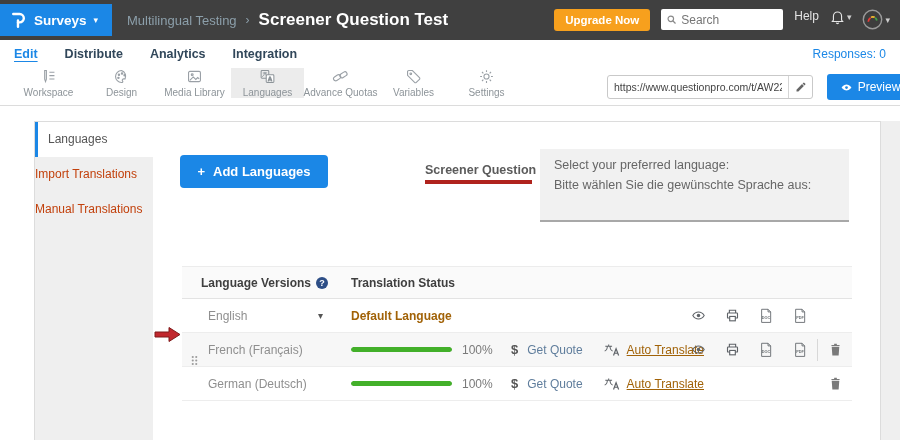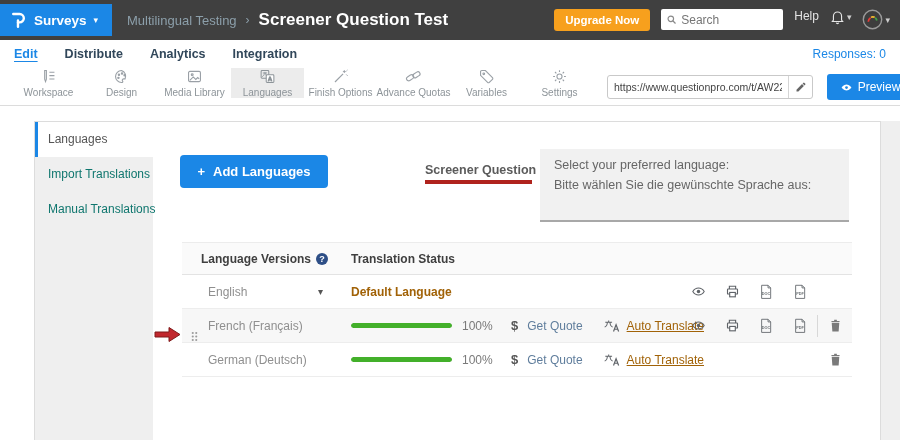--- a/index.html
+++ b/index.html
@@ -38,31 +38,31 @@
   .url-group { position:absolute; left:607px; top:7px; width:206px; height:24px; border:1px solid #c9c9c9; border-radius:3px; display:flex; align-items:center; background:#fff; }
   .url-group input { border:none; outline:none; flex:1; font-size:10.5px; color:#444; padding:0 6px; background:transparent; }
   .url-edit { width:24px; height:100%; border-left:1px solid #d5d5d5; display:flex; align-items:center; justify-content:center; cursor:pointer; }
   .preview-btn { position:absolute; left:827px; top:6px; width:86px; height:26px; background:#1b87e6; border:none; border-radius:3px; color:#ffffff; font-size:12px; display:flex; align-items:center; justify-content:center; gap:5px; cursor:pointer; }
 
   
   .main { position:relative; height:342px; background:#fff; }
   .right-gutter { position:absolute; left:881px; top:15px; right:0; bottom:0; background:#efefef; }
   .card { position:absolute; left:34px; top:15px; width:847px; height:420px; border:1px solid #dcdcdc; background:#fff; }
   .side-panel { position:absolute; left:0; top:0; bottom:0; width:118px; background:#efefef; }
-  .side-item { height:35px; line-height:35px; padding-left:13px; font-size:12px; color:#0f766e; cursor:pointer; white-space:nowrap; }
+  .side-item { height:35px; line-height:35px; font-size:12px; color:#c2410c; cursor:pointer; white-space:nowrap; }
   .side-item.active { background:#fff; border-left:3px solid #1b87e6; padding-left:10px; color:#555; }
   .content { position:absolute; left:118px; top:0; right:0; bottom:0; }
 
   .add-btn { position:absolute; left:27px; top:33px; width:148px; height:33px; background:#1b87e6; border:none; border-radius:4px; color:#fff; font-size:13px; font-weight:bold; display:flex; align-items:center; justify-content:center; gap:8px; cursor:pointer; }
   .screener-label { position:absolute; left:272px; top:41px; font-size:12.5px; font-weight:bold; color:#5b5b5b; }
   .annotation-underline { position:absolute; left:272px; top:58px; width:107px; height:4px; background:#b0231d; }
   .screener-box { position:absolute; left:387px; top:27px; width:309px; height:73px; background:#f1f1f1; border-bottom:2px solid #a8a8a8; padding:6px 14px; }
   .screener-box .sq-line { font-size:12.5px; color:#666; line-height:20px; white-space:nowrap; }
 
-  .lang-table { position:absolute; left:29px; top:120px; width:670px; font-size:12px; }
+  .lang-table { position:absolute; left:29px; top:144px; width:670px; font-size:12px; }
   .t-header { height:33px; display:flex; align-items:center; background:#fafafa; border-top:1px solid #ececec; border-bottom:1px solid #e3e3e3; }
   .t-header .hd-lang { width:150px; padding-left:19px; font-weight:bold; color:#3f3f3f; display:flex; align-items:center; gap:5px; }
   .hd-status { font-weight:bold; color:#3f3f3f; margin-left:19px; }
   .q-icon { width:12px; height:12px; background:#2d4e86; color:#fff; border-radius:50%; font-size:9px; font-weight:bold; text-align:center; line-height:12px; cursor:pointer; }
   .t-row { height:34px; display:flex; align-items:center; border-bottom:1px solid #ededed; position:relative; color:#8f8f8f; }
   .t-row.highlight { background:#f7f7f7; }
   .cell-lang { width:150px; padding-left:26px; position:relative; color:#8f8f8f; white-space:nowrap; }
   .lang-caret { position:absolute; left:136px; top:1px; color:#555; font-size:10px; cursor:pointer; }
   .drag-handle { position:absolute; left:9px; top:12px; cursor:grab; }
   .cell-status { margin-left:19px; display:flex; align-items:center; }
@@ -181,29 +181,20 @@
           <rect x="2.5" y="3" width="9" height="9" rx="1"></rect>
           <path d="M4.5 5.8h5M7 4.6v1.2M6.2 5.8c.3 2-.8 3.6-2.5 4.4M7.8 5.8c-.3 2 .8 3.6 2.5 4.4" stroke-width="1"></path>
           <rect x="8.5" y="8" width="9" height="9" rx="1" fill="#fff"></rect>
           <text x="13" y="14.8" font-size="6.5" fill="#8d9499" text-anchor="middle" font-family="Liberation Sans, sans-serif" font-weight="bold">A</text>
         </svg>
     </span>
     <span class="tlabel">Languages</span>
   </div>
   <div class="tool-item">
     <span style="display:flex;">
-      <svg width="17" height="17" viewBox="0 0 20 20" fill="none" stroke="#9aa0a6" stroke-width="1.4">
-          <path d="M3.5 16.5L13 7"></path>
-          <path d="M14.5 2.5v3.4M12.8 4.2h3.4M16.8 7.6l1.6 1.6M17 3.6l1.2-1.2" stroke-width="1.1"></path>
-        </svg>
-    </span>
-    <span class="tlabel">Finish Options</span>
-  </div>
-  <div class="tool-item">
-    <span style="display:flex;">
       <svg width="17" height="17" viewBox="0 0 20 20" fill="none" stroke="#9aa0a6" stroke-width="1.3">
           <rect x="1.5" y="9" width="9" height="5" rx="2.5" transform="rotate(-33 6 11.5)"></rect>
           <rect x="9" y="5.5" width="9" height="5" rx="2.5" transform="rotate(-33 13.5 8)"></rect>
         </svg>
     </span>
     <span class="tlabel">Advance Quotas</span>
   </div>
   <div class="tool-item">
     <span style="display:flex;">
       <svg width="17" height="17" viewBox="0 0 20 20" fill="none" stroke="#9aa0a6" stroke-width="1.3">

